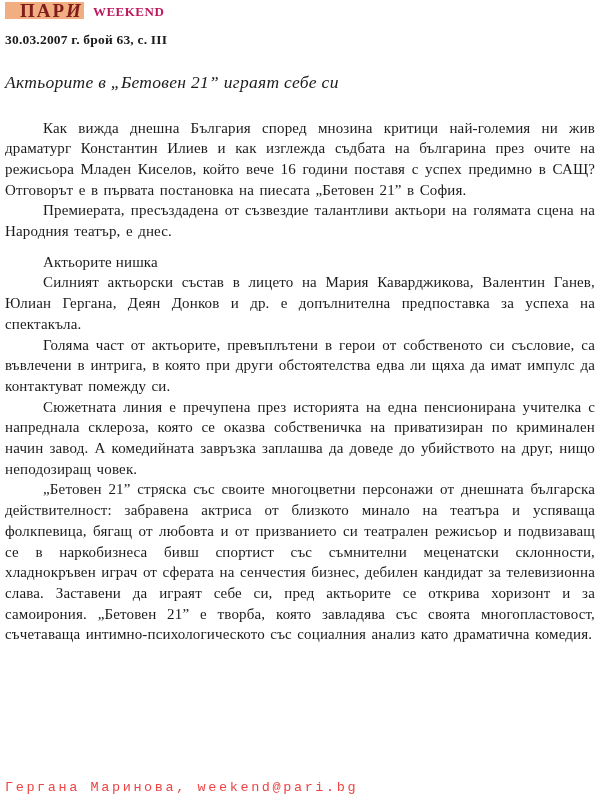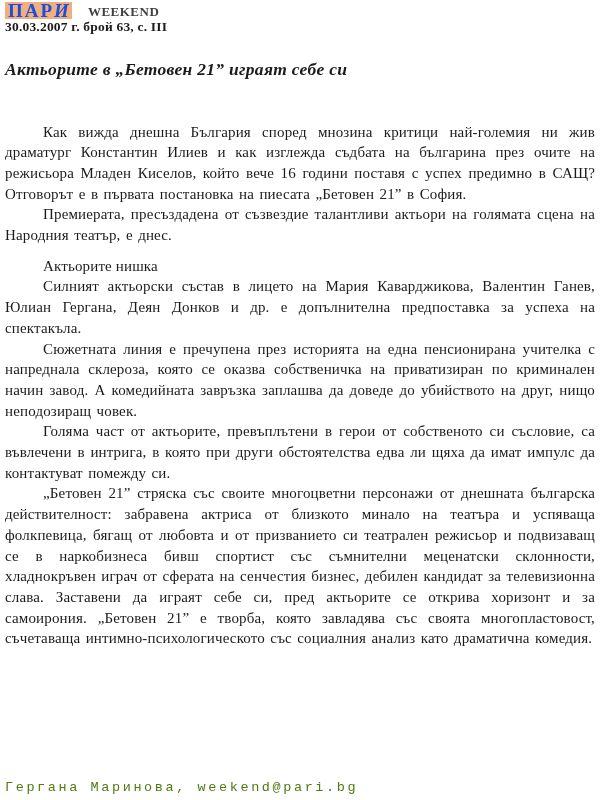--- a/index.html
+++ b/index.html
@@ -17,61 +17,61 @@
     padding: 2px 5px 0 5px;
     font-family: "Liberation Serif", "DejaVu Serif", serif;
     color: #1b1b1b;
   }
   
   .masthead { line-height: 1; }
   .logo-line { display: flex; align-items: flex-end; }
   .logo {
     display: inline-block;
     background: #f1ae80;
-    color: #1d4ed8;
+    color: #7f1d1d;
     font-weight: bold;
     font-size: 19px;
     letter-spacing: 2px;
-    padding: 1px 3px 0 3px;
+    padding: 1px 3px 0 15px;
     line-height: 16px;
   }
   .logo .logo-i { font-style: italic; letter-spacing: 0; }
   .logo-suffix {
     font-weight: bold;
     font-size: 13px;
     letter-spacing: 0.5px;
-    color: #404040;
-    margin-left: 16px;
+    color: #be185d;
+    margin-left: 9px;
     line-height: 13px;
     padding-bottom: 1px;
   }
   .dateline {
     font-weight: bold;
     font-size: 13.5px;
-    margin-top: 1px;
+    margin-top: 14px;
     letter-spacing: 0.2px;
     font-family: Liberation Serif, serif;
   }
   
   .kicker-block {
     margin-top: 22px;
     font-weight: bold;
     font-size: 16px;
     line-height: 20px;
     letter-spacing: 0.2px;
   }
   .subheadline {
     margin-top: 25px;
-    font-weight: bold;
+    font-weight: normal;
     font-style: italic;
     font-size: 17.5px;
     letter-spacing: 0.3px;
   }
   
-  .body-copy { margin-top: 42px; }
+  .body-copy { margin-top: 25px; }
   .body-p {
     margin: 0;
     font-size: 15px;
     line-height: 20.7px;
     text-align: justify;
     text-indent: 38px;
     letter-spacing: 0.15px;
     word-spacing: 1.5px;
   }
   .section-heading {
@@ -82,21 +82,21 @@
     letter-spacing: 0.15px;
   }
   
   .byline {
     position: absolute;
     left: 5px;
     top: 780px;
     font-family: "Liberation Mono", "DejaVu Sans Mono", monospace;
     font-size: 13.5px;
     letter-spacing: 2.6px;
-    color: #4d7c0f;
+    color: #ef4444;
     white-space: nowrap;
   }
 </style>
 </head>
 <body>
 
 <div class="page">
 
   <header class="masthead">
     <div class="logo-line">
@@ -108,21 +108,21 @@
 
 
   <div class="subheadline">Актьорите в „Бетовен 21” играят себе си</div>
 
   <div class="body-copy">
     <p class="body-p">Как вижда днешна България според мнозина критици най-големия ни жив драматург Константин Илиев и как изглежда съдбата на българина през очите на режисьора Младен Киселов, който вече 16 години поставя с успех предимно в САЩ? Отговорът е в първата постановка на пиесата „Бетовен 21” в София.</p>
     <p class="body-p">Премиерата, пресъздадена от съзвездие талантливи актьори на голямата сцена на Народния театър, е днес.</p>
 
     <div class="section-heading">Актьорите нишка</div>
     <p class="body-p">Силният актьорски състав в лицето на Мария Каварджикова, Валентин Ганев, Юлиан Гергана, Деян Донков и др. е допълнителна предпоставка за успеха на спектакъла.</p>
+    <p class="body-p">Голяма част от актьорите, превъплътени в герои от собственото си съсловие, са въвлечени в интрига, в която при други обстоятелства едва ли щяха да имат импулс да контактуват помежду си.</p>
     <p class="body-p">Сюжетната линия е пречупена през историята на една пенсионирана учителка с напреднала склероза, която се оказва собственичка на приватизиран по криминален начин завод. А комедийната завръзка заплашва да доведе до убийството на друг, нищо неподозиращ човек.</p>
-    <p class="body-p">Голяма част от актьорите, превъплътени в герои от собственото си съсловие, са въвлечени в интрига, в която при други обстоятелства едва ли щяха да имат импулс да контактуват помежду си.</p>
 
     <p class="body-p">„Бетовен 21” стряска със своите многоцветни персонажи от днешната българска действителност: забравена актриса от близкото минало на театъра и успяваща фолкпевица, бягащ от любовта и от призванието си театрален режисьор и подвизаващ се в наркобизнеса бивш спортист със съмнителни меценатски склонности, хладнокръвен играч от сферата на сенчестия бизнес, дебилен кандидат за телевизионна слава. Заставени да играят себе си, пред актьорите се открива хоризонт и за самоирония. „Бетовен 21” е творба, която завладява със своята многопластовост, съчетаваща интимно-психологическото със социалния анализ като драматична комедия.</p>
   </div>
 
   <div class="byline">Гергана Маринова, weekend@pari.bg</div>
 
 </div>
 
 </body></html>

